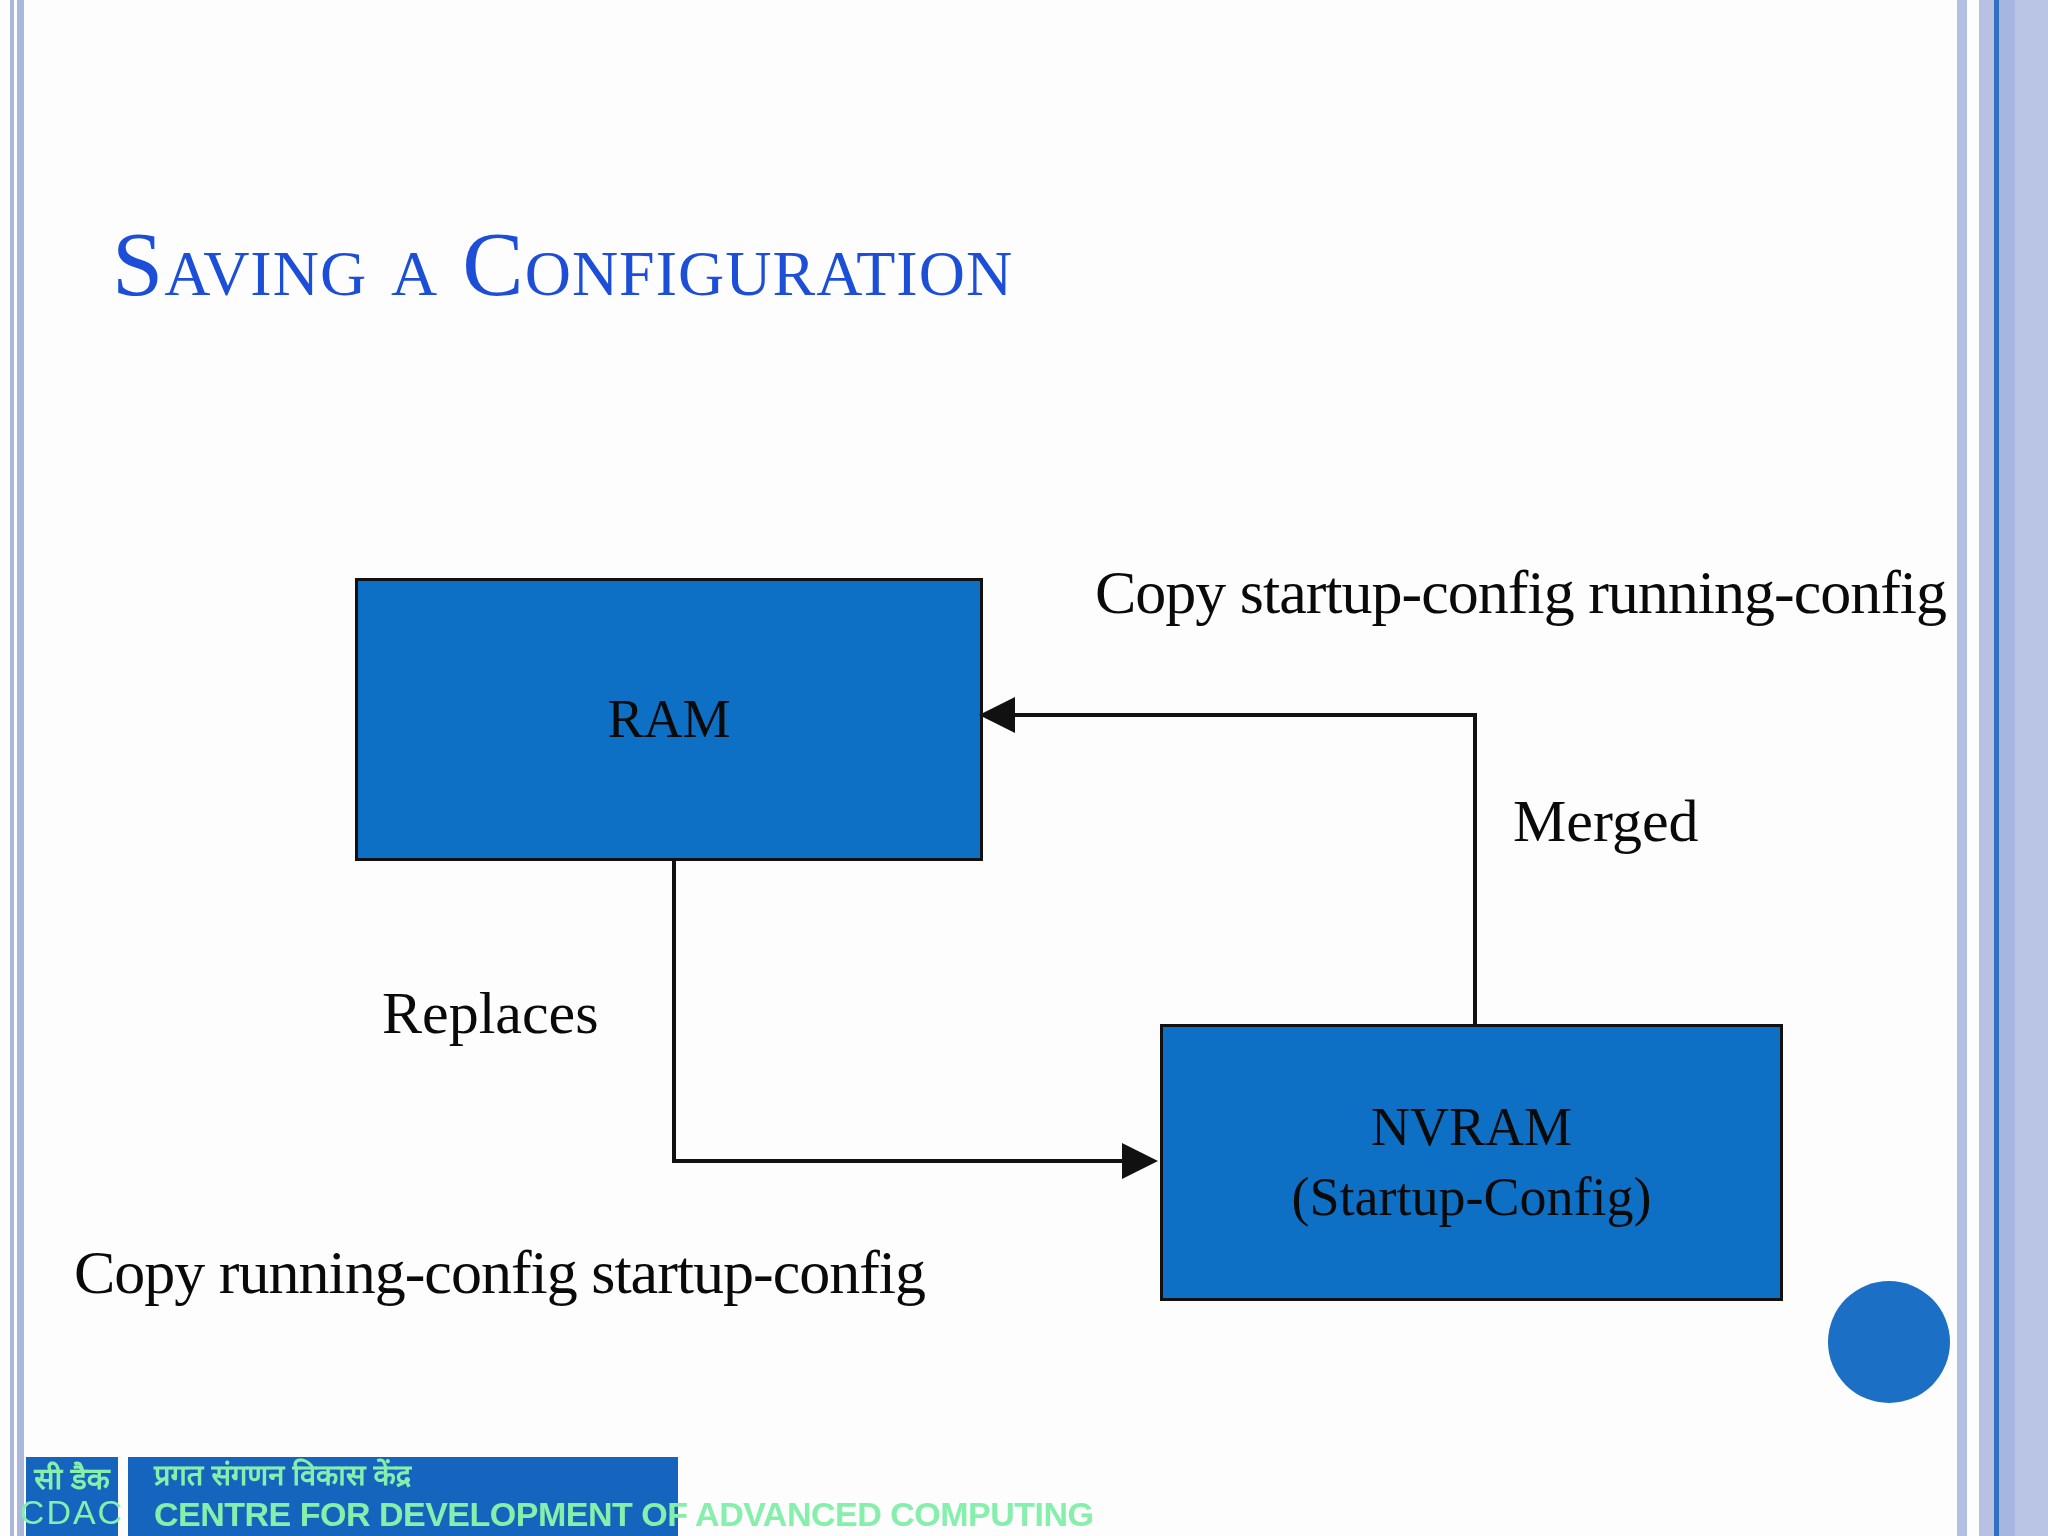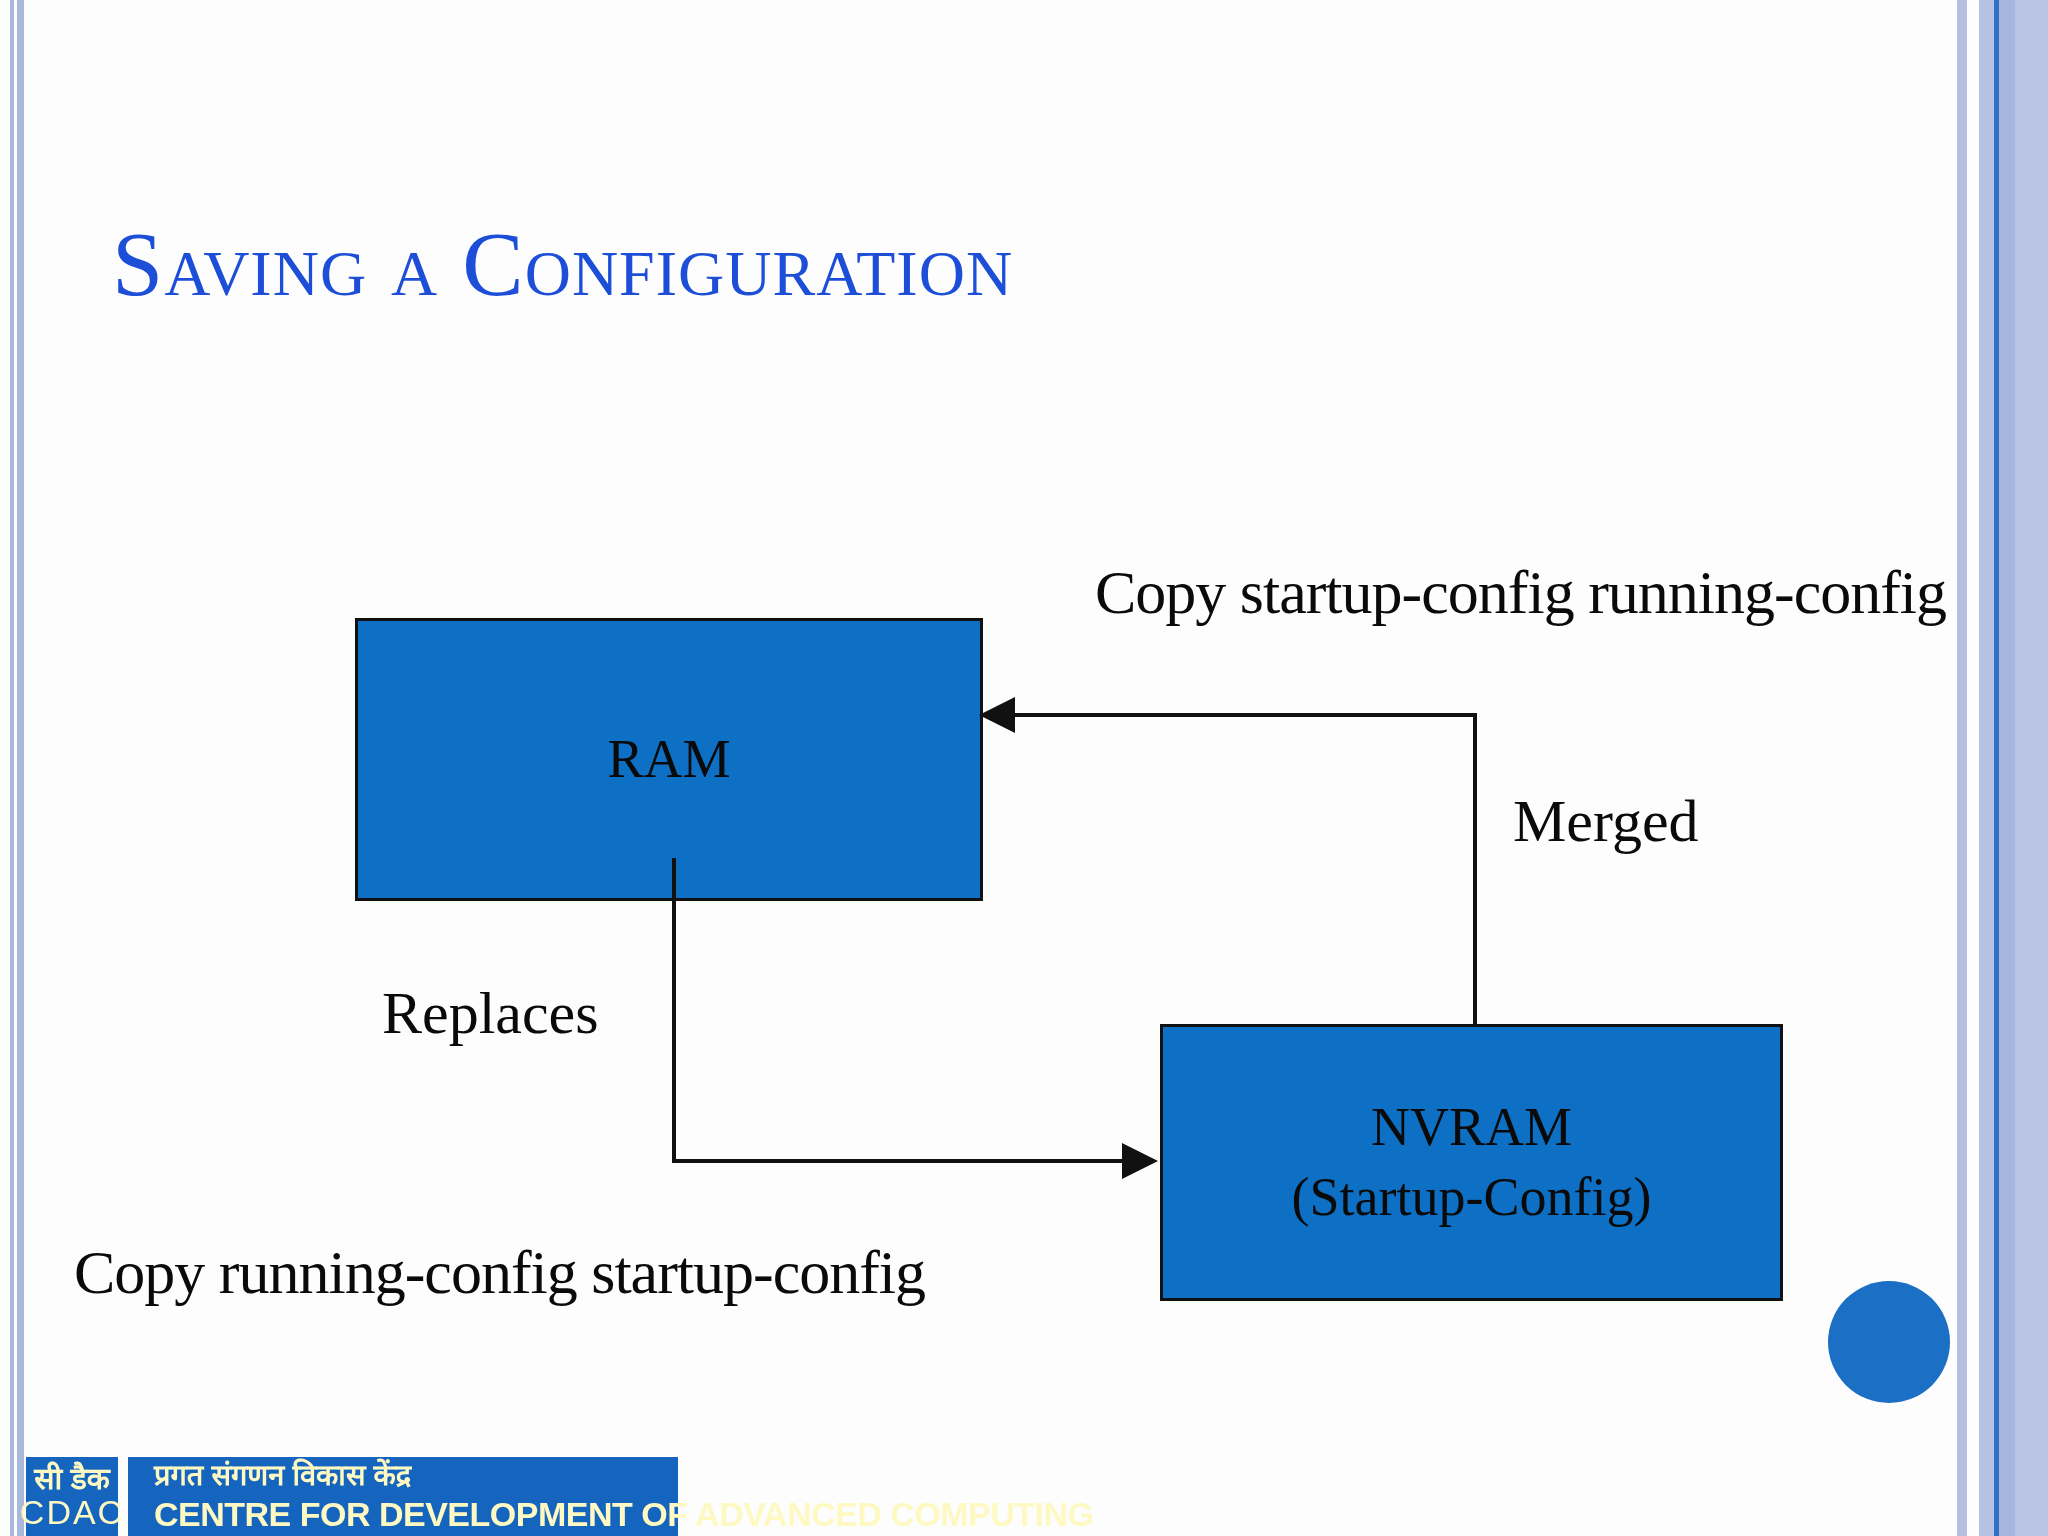--- a/index.html
+++ b/index.html
@@ -32,21 +32,21 @@
   .dbox{
     position:absolute;
     background:#0e70c4;
     border:3px solid #111;
     display:flex;flex-direction:column;
     align-items:center;justify-content:center;
     color:#0a0a0a;
     font-size:54px;line-height:1.28;
     text-align:center;
   }
-  .box-ram{left:355px;top:578px;width:622px;height:277px;margin-top:40px;}
+  .box-ram{left:355px;top:578px;width:622px;height:277px;}
   .box-nvram{left:1160px;top:1024px;width:617px;height:271px;}
   
   .cline{position:absolute;background:#111;}
   .a-h{left:1010px;top:713px;width:467px;height:4px;}
   .a-v{left:1473px;top:713px;width:4px;height:311px;}
   .b-v{left:672px;top:858px;width:4px;height:305px;}
   .b-h{left:672px;top:1159px;width:452px;height:4px;}
   .arrowhead{position:absolute;width:0;height:0;}
   .arrow-left{
     left:979px;top:697px;
@@ -70,21 +70,21 @@
   .lbl-copy-running{left:74px;top:1241px;font-size:62px;letter-spacing:-1px;}
   
   .accent-circle{
     position:absolute;left:1828px;top:1281px;
     width:122px;height:122px;border-radius:50%;
     background:#1b6fc4;
   }
   
   .banner-block{
     position:absolute;top:1457px;height:79px;
-    background:#1565be;color:#fef9c3;
+    background:#1565be;color:#86efac;
     font-family:"Liberation Sans", sans-serif;
   }
   .banner-logo{
     left:26px;width:92px;
     display:flex;flex-direction:column;
     align-items:center;justify-content:center;
   }
   .logo-devanagari{font-size:30px;font-weight:bold;line-height:1.1;}
   .logo-latin{font-size:34px;font-weight:normal;letter-spacing:2px;line-height:1.05;}
   .banner-text{

